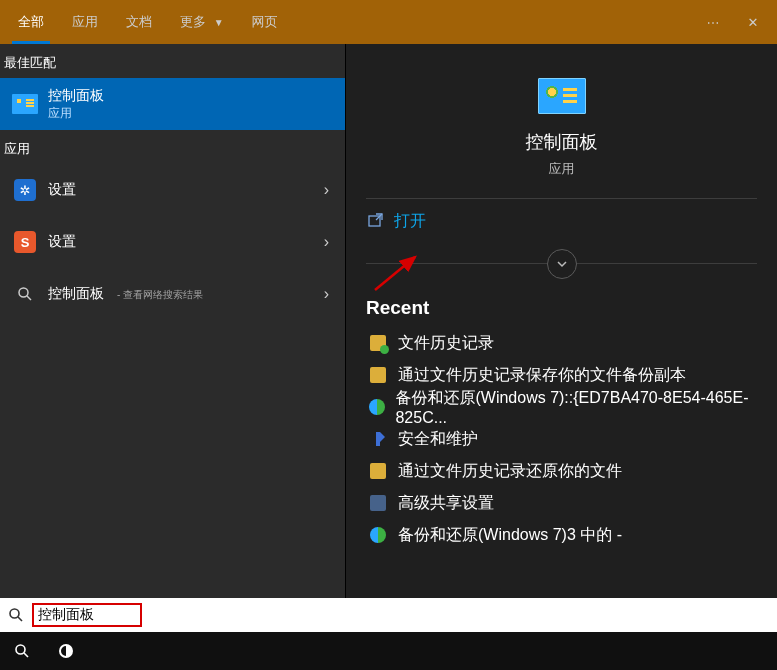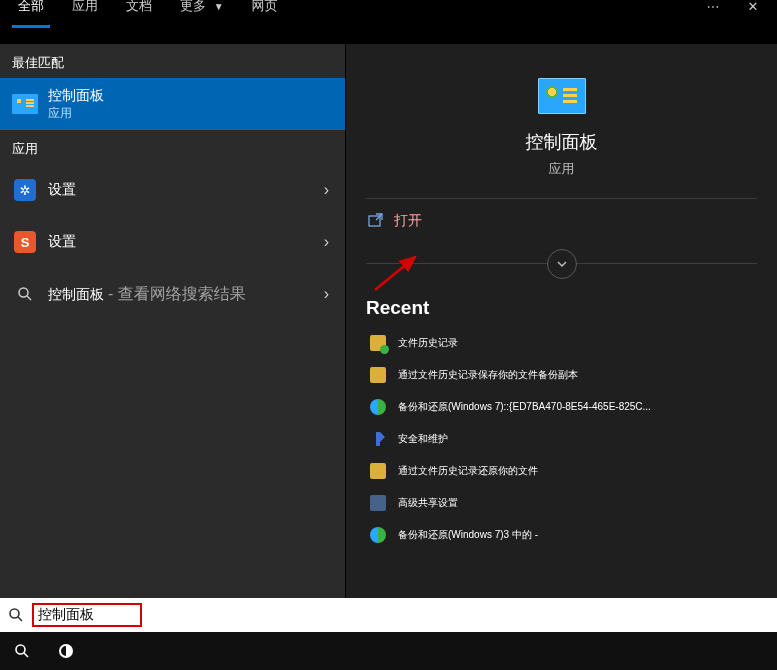--- a/index.html
+++ b/index.html
@@ -8,24 +8,24 @@
     height: 670px;
     background: #1f1f1f;
     font-family: "Microsoft YaHei", "Segoe UI", sans-serif;
     font-size: 13px;
     color: #fff;
     overflow: hidden;
     position: relative;
   }
   .bar {
     display: flex;
-    align-items: flex-end;
+    align-items: flex-start;
     height: 44px;
-    padding: 16px 4px;
-    background: #000000;
+    padding: 0 4px;
+    background: #a16207;
   }
   .tab {
     padding: 0 14px;
     height: 44px;
     line-height: 44px;
     color: #ccc;
     cursor: pointer;
     position: relative;
   }
   .tab.active { color: #fff; }
@@ -55,21 +55,21 @@
   }
   .right {
     flex: 1;
     background: #1f1f1f;
     border-left: 1px solid #000;
     padding: 10px 20px 0 20px;
     position: relative;
     overflow: hidden;
   }
   .section-header {
-    padding: 10px 12px 6px 12px;
+    padding: 10px 12px 6px 4px;
     font-size: 13px;
     color: #fff;
   }
   .result {
     display: flex;
     align-items: center;
     height: 52px;
     padding: 0 10px;
     cursor: pointer;
     position: relative;
@@ -78,21 +78,21 @@
     background: #0066b4;
   }
   .result .ico {
     width: 26px; height: 26px;
     margin: 0 10px 0 2px;
     display: flex; align-items: center; justify-content: center;
     border-radius: 3px;
   }
   .result .txt .title { font-size: 14px; }
   .result .txt .sub { font-size: 12px; color: #bcdfff; }
-  .result .sub2 { color: #a0a0a0; font-size: 16px; margin-left: 4px; }
+  .result .sub2 { color: #a0a0a0; font-size: 10px; margin-left: 13px; }
   .result .arrow {
     position: absolute; right: 16px; top: 50%; transform: translateY(-50%);
     color: #ccc; font-size: 16px;
   }
   .cp-icon {
     background: #2aa6ff;
     width: 26px; height: 20px; border-radius: 1px;
     position: relative;
     display: inline-block;
   }
@@ -134,33 +134,33 @@
   }
   .right .subtitle {
     text-align: center; font-size: 13px; color: #bbb; margin-top: 6px;
   }
   .hr { height: 1px; background: #3d3d3d; margin: 20px 0 0 0; }
   .action-row {
     display: flex; align-items: center; height: 44px;
     cursor: pointer; padding-left: 2px;
   }
   .action-row .aicon { width: 26px; color: #8ab4f8; display:flex; align-items:center;}
-  .action-row .alabel { font-size: 14px; color: #fca5a5; }
+  .action-row .alabel { font-size: 16px; color: #0ea5e9; }
   .chev-circle {
     width: 30px; height: 30px; border: 1px solid #5a5a5a; border-radius: 50%;
     display: flex; align-items: center; justify-content: center;
     margin: -15px auto 0 auto; background: #1f1f1f; color: #ccc;
     cursor: pointer;
   }
   .recent-h {
     font-size: 19px; font-weight: 600; margin: 18px 0 8px 0; color: #ffffff;
   }
   .recent {
     display: flex; align-items: center; height: 32px; cursor: pointer;
-    font-size: 10px;
+    font-size: 16px;
   }
   .recent .ricon {
     width: 24px; height: 20px; margin-right: 8px;
     display: flex; align-items: center; justify-content: center;
   }
   .r-clock { width:16px;height:16px;border-radius:2px;background:#dcae3a;position:relative;}
   .r-clock::after{content:"";position:absolute;right:-3px;bottom:-3px;width:9px;height:9px;border-radius:50%;background:#3cb043;}
   .r-save { width:16px;height:16px;border-radius:2px;background:#dcae3a;}
   .r-backup { width:16px;height:16px;border-radius:50%;background:conic-gradient(#3cb043 0 180deg,#2aa6ff 180deg 360deg);}
   .r-flag { width:4px;height:14px;background:#3d6fd6;position:relative;}

